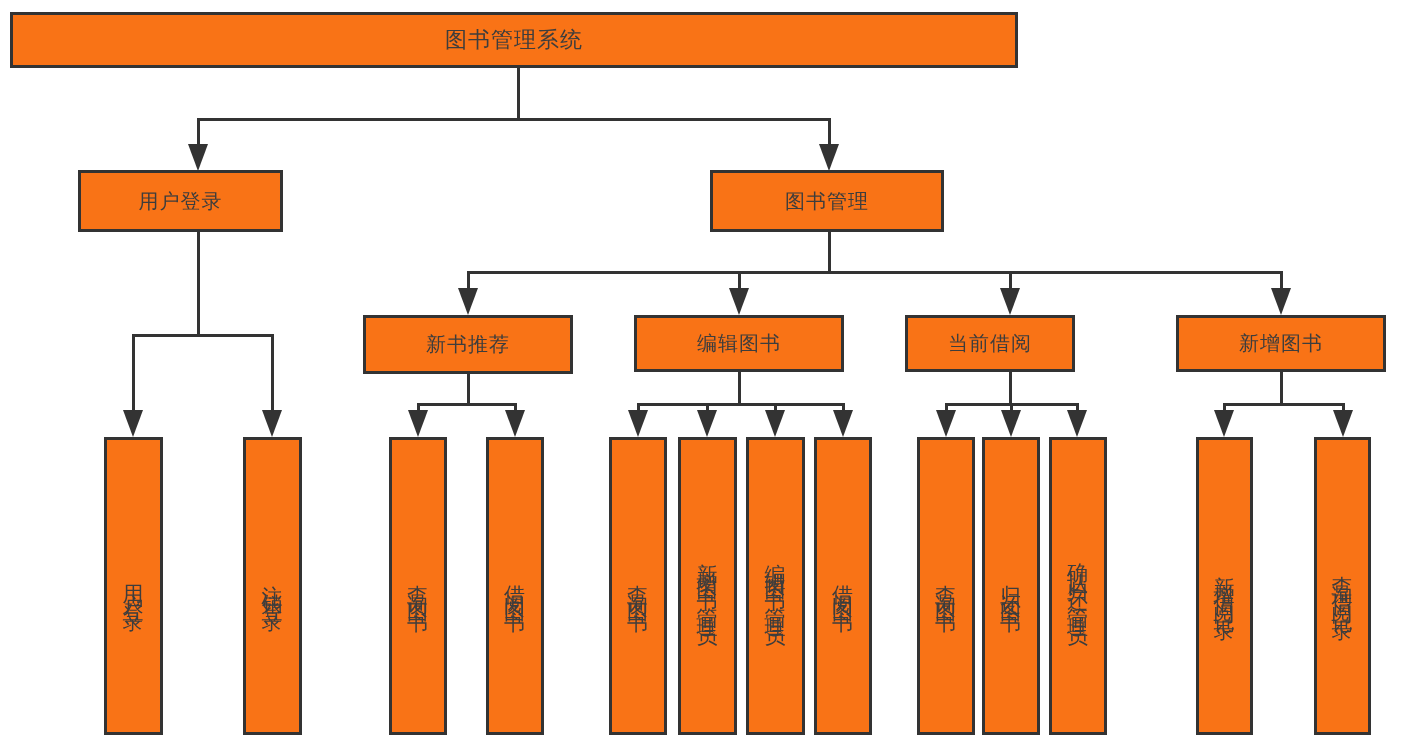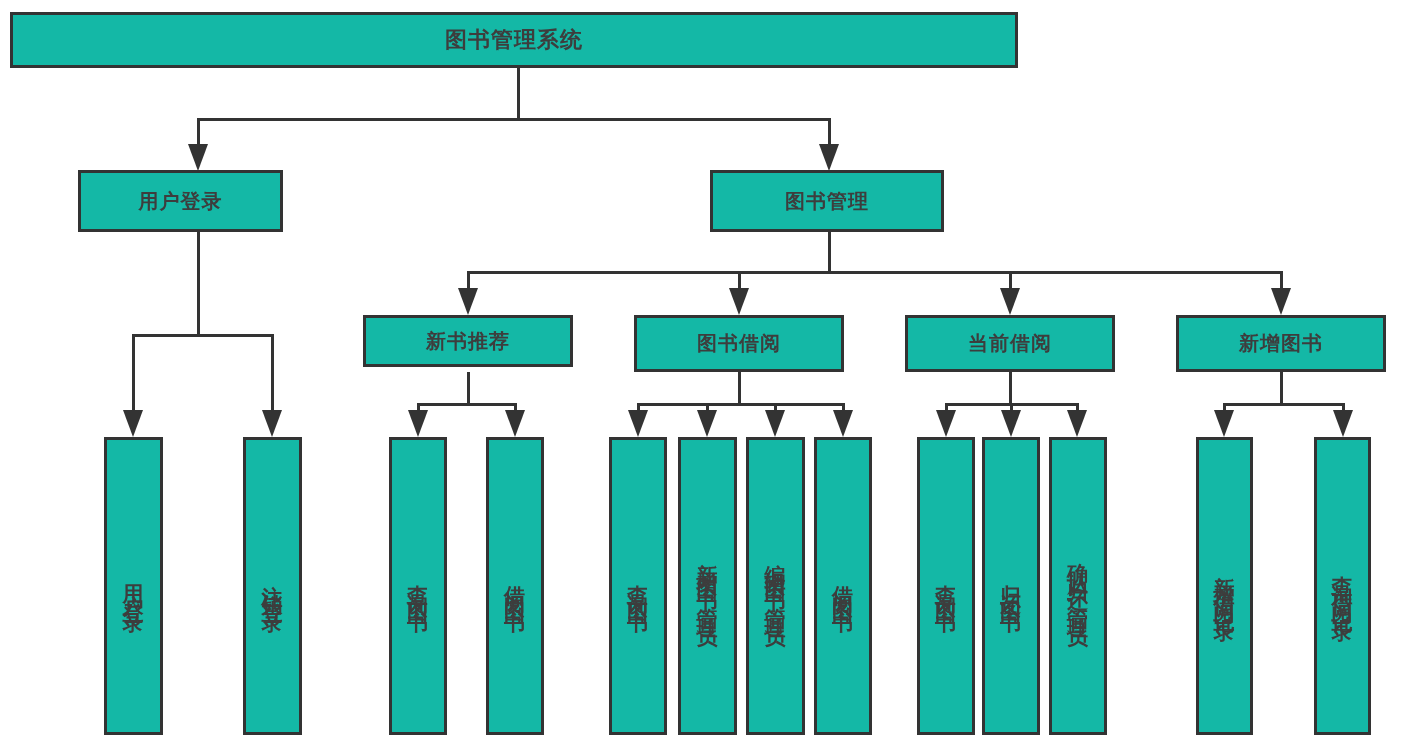--- a/index.html
+++ b/index.html
@@ -13,24 +13,23 @@
     position:relative;
     width:1405px;height:747px;
     background:var(--background);
     font-family:"Liberation Sans", sans-serif;
     overflow:hidden;
   }
   .box{
     position:absolute;
     box-sizing:border-box;
     border:3px solid var(--line);
-    background:#14b8a6;
+    background:#f97316;
     display:flex;align-items:center;justify-content:center;
     color:var(--text);
-    font-weight:bold;
   }
   .hnode{font-size:20px;letter-spacing:1px;}
   .rootnode{font-size:22px;letter-spacing:1px;}
   .leaf .vtext{
     writing-mode:vertical-rl;
     text-orientation:mixed;
     font-size:21px;
     letter-spacing:9px;
     color:var(--text);
     line-height:1;
@@ -81,23 +80,23 @@
   <div class="hline" style="left:467px;top:271px;width:815px"></div>
   <div class="vline" style="left:467px;top:271px;height:21px"></div>
   <div class="arrow" style="left:458px;top:288px"></div>
   <div class="vline" style="left:738px;top:271px;height:21px"></div>
   <div class="arrow" style="left:729px;top:288px"></div>
   <div class="vline" style="left:1009px;top:271px;height:21px"></div>
   <div class="arrow" style="left:1000px;top:288px"></div>
   <div class="vline" style="left:1280px;top:271px;height:21px"></div>
   <div class="arrow" style="left:1271px;top:288px"></div>
 
-  <div class="box hnode" style="left:363px;top:315px;width:210px;height:52px">新书推荐</div>
-  <div class="box hnode" style="left:634px;top:315px;width:210px;height:57px">图书借阅</div>
-  <div class="box hnode" style="left:905px;top:315px;width:210px;height:57px">当前借阅</div>
+  <div class="box hnode" style="left:363px;top:315px;width:210px;height:59px">新书推荐</div>
+  <div class="box hnode" style="left:634px;top:315px;width:210px;height:57px">编辑图书</div>
+  <div class="box hnode" style="left:905px;top:315px;width:170px;height:57px">当前借阅</div>
   <div class="box hnode" style="left:1176px;top:315px;width:210px;height:57px">新增图书</div>
 
   <div class="vline" style="left:467px;top:372px;height:34px"></div>
   <div class="hline" style="left:417px;top:403px;width:100px"></div>
   <div class="vline" style="left:417px;top:403px;height:12px"></div>
   <div class="arrow" style="left:408px;top:410px"></div>
   <div class="vline" style="left:514px;top:403px;height:12px"></div>
   <div class="arrow" style="left:505px;top:410px"></div>
 
   <div class="vline" style="left:738px;top:372px;height:34px"></div>

